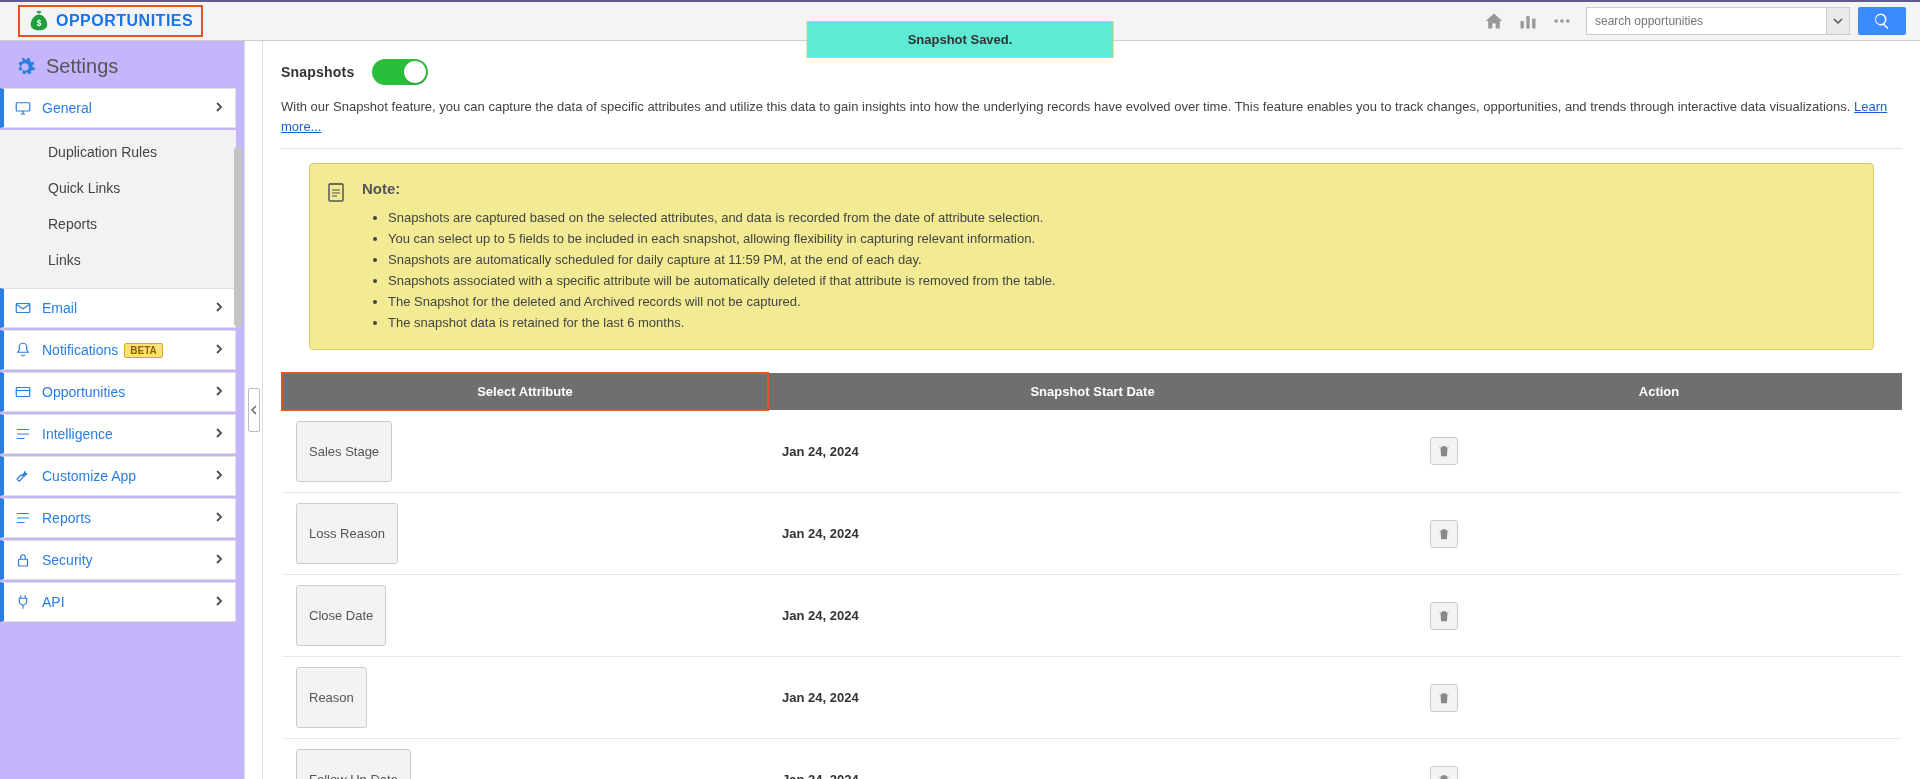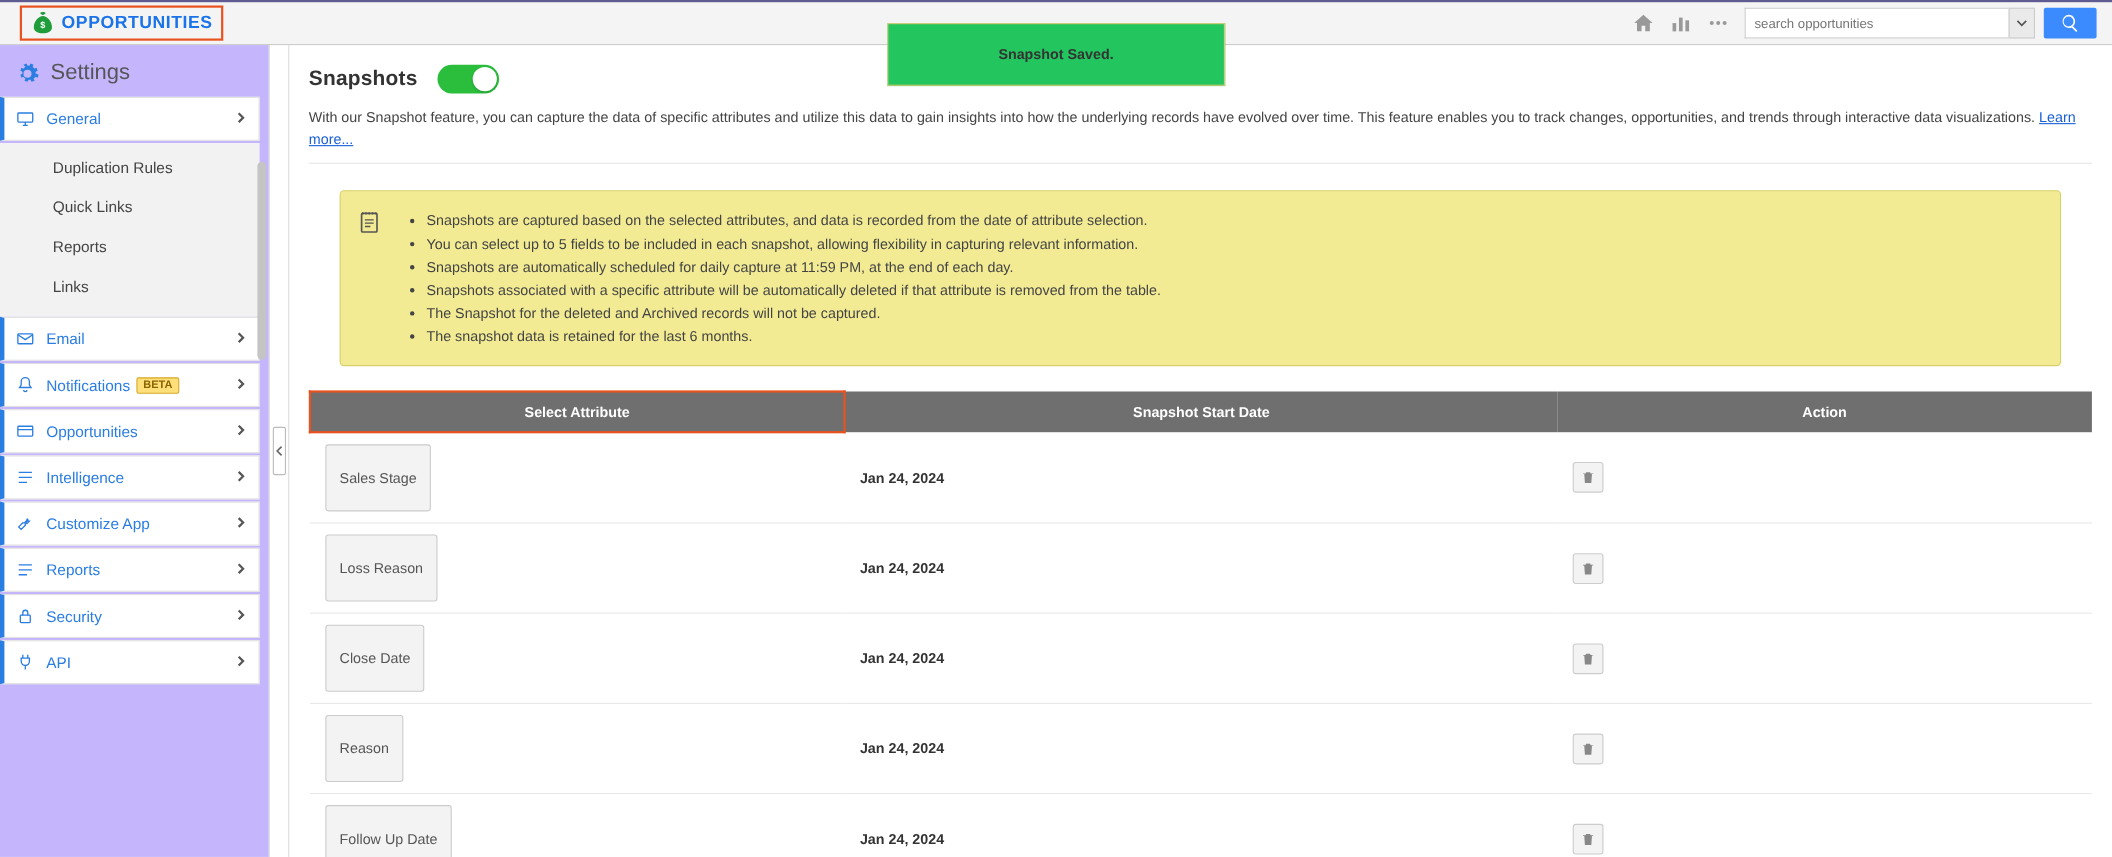--- a/index.html
+++ b/index.html
@@ -3,21 +3,21 @@
 <meta charset="utf-8">
 <style>
   *{box-sizing:border-box;}
   body{margin:0;font-family:Arial,Helvetica,sans-serif;font-size:13px;color:#333;background:#fff;}
   
   
   .topbar{height:41px;border-bottom:1px solid #ccc;border-top:2px solid #5f5b92;background:#f4f4f4;display:flex;align-items:center;position:relative;}
   .brand{display:flex;align-items:center;gap:6px;padding:4px 8px;margin-left:18px;border:2px solid #e8521f;height:32px;}
   .brand svg{width:22px;height:22px;}
   .brand-text{font-size:16px;font-weight:bold;color:#1a73e8;letter-spacing:0.5px;}
-  .snapshot-banner{position:absolute;left:50%;transform:translateX(-50%);top:19px;background:#22c55e;border:1px solid #d6c96e;padding:20px 100px;font-size:13px;font-weight:bold;color:#333;z-index:5;}
+  .snapshot-banner{position:absolute;left:50%;transform:translateX(-50%);top:19px;background:#5eead4;border:1px solid #d6c96e;padding:10px 100px;font-size:13px;font-weight:bold;color:#333;z-index:5;}
   .top-right{margin-left:auto;display:flex;align-items:center;gap:14px;padding-right:14px;}
   .top-icon{color:#999;cursor:pointer;}
   .top-icon svg{width:20px;height:20px;display:block;}
   .search-wrap{display:flex;align-items:stretch;height:28px;}
   .search-input{width:240px;border:1px solid #ccc;border-right:none;padding:0 8px;font-size:12px;color:#0369a1;height:28px;outline:none;}
   .search-dd{width:24px;border:1px solid #ccc;background:#eaeaea;display:flex;align-items:center;justify-content:center;cursor:pointer;}
   .search-btn{width:48px;background:#3b8bff;border:none;display:flex;align-items:center;justify-content:center;margin-left:8px;border-radius:2px;cursor:pointer;}
   .search-btn svg{width:18px;height:18px;fill:#fff;}
 
   
@@ -35,24 +35,24 @@
   .sub-item{padding:10px 10px 10px 48px;color:#444;font-size:14px;cursor:pointer;}
   .scroll-indicator{position:absolute;right:2px;top:106px;width:8px;height:180px;background:#c4c4c4;border-radius:4px;}
   
   
   .collapse-handle{width:18px;border-right:1px solid #ddd;display:flex;align-items:center;justify-content:center;background:#fff;}
   .collapse-handle div{width:12px;height:44px;border:1px solid #bbb;display:flex;align-items:center;justify-content:center;font-size:10px;color:#666;cursor:pointer;border-radius:2px;}
 
   
   .main{flex:1;padding:18px 18px 30px;overflow-y:auto;}
   .page-head{display:flex;align-items:center;gap:18px;margin-bottom:12px;}
-  .page-head h2{margin:0;font-size:19px;font-weight:bold;color:#333;letter-spacing:0.2px;}
+  .page-head h2{margin:0;font-size:14px;font-weight:bold;color:#333;letter-spacing:0.2px;}
   .toggle{width:56px;height:26px;background:#2bbd3c;border-radius:26px;position:relative;cursor:pointer;}
   .toggle .knob{position:absolute;right:2px;top:2px;width:22px;height:22px;background:#fff;border-radius:50%;box-shadow:0 1px 2px rgba(0,0,0,0.2);}
-  .desc{font-size:13px;color:#444;line-height:1.5;border-bottom:1px solid #e5e5e5;padding-bottom:12px;margin-bottom:24px;}
+  .desc{font-size:13px;color:#444;line-height:1.5;border-bottom:1px solid #e5e5e5;padding-bottom:12px;margin-bottom:14px;}
   .desc a{color:#1a5fd6;text-decoration:underline;}
   
   .note-box{background:#f2eb94;border:1px solid #d8cf6a;border-radius:4px;padding:16px 18px 16px 52px;position:relative;margin:0 28px 22px 28px;}
   .note-box .note-icon{position:absolute;left:14px;top:16px;width:24px;height:24px;}
   .note-box h3{margin:0 0 10px;font-size:15px;font-weight:bold;color:#555;}
   .note-box ul{margin:0;padding-left:26px;}
   .note-box li{padding:3px 0;font-size:13px;color:#444;}
 
   table.snap{width:100%;border-collapse:collapse;margin-top:0;}
   table.snap thead th{background:#6f6f6f;color:#fff;font-weight:bold;font-size:13px;text-align:center;padding:10px 14px;}
@@ -246,20 +246,21 @@
       <span>With our Snapshot feature, you can capture the data of specific attributes and utilize this data to gain insights into how the underlying records have evolved over time. This feature enables you to track changes, opportunities, and trends through interactive data visualizations. </span>
       <a href="#">Learn more...</a>
     </div>
 
     <div class="note-box">
       <svg class="note-icon" viewBox="0 0 24 24">
           <rect x="5" y="4" width="14" height="17" rx="1" fill="none" stroke="#555" stroke-width="1.5"></rect>
           <path d="M6 3v2M9 3v2M12 3v2M15 3v2M18 3v2" stroke="#555" stroke-width="1.2"></path>
           <path d="M8 10h8M8 13h8M8 16h5" stroke="#555" stroke-width="1.2"></path>
         </svg>
+      <h3>Note:</h3>
       <ul>
         <li>Snapshots are captured based on the selected attributes, and data is recorded from the date of attribute selection.</li>
         <li>You can select up to 5 fields to be included in each snapshot, allowing flexibility in capturing relevant information.</li>
         <li>Snapshots are automatically scheduled for daily capture at 11:59 PM, at the end of each day.</li>
         <li>Snapshots associated with a specific attribute will be automatically deleted if that attribute is removed from the table.</li>
         <li>The Snapshot for the deleted and Archived records will not be captured.</li>
         <li>The snapshot data is retained for the last 6 months.</li>
       </ul>
     </div>
 

